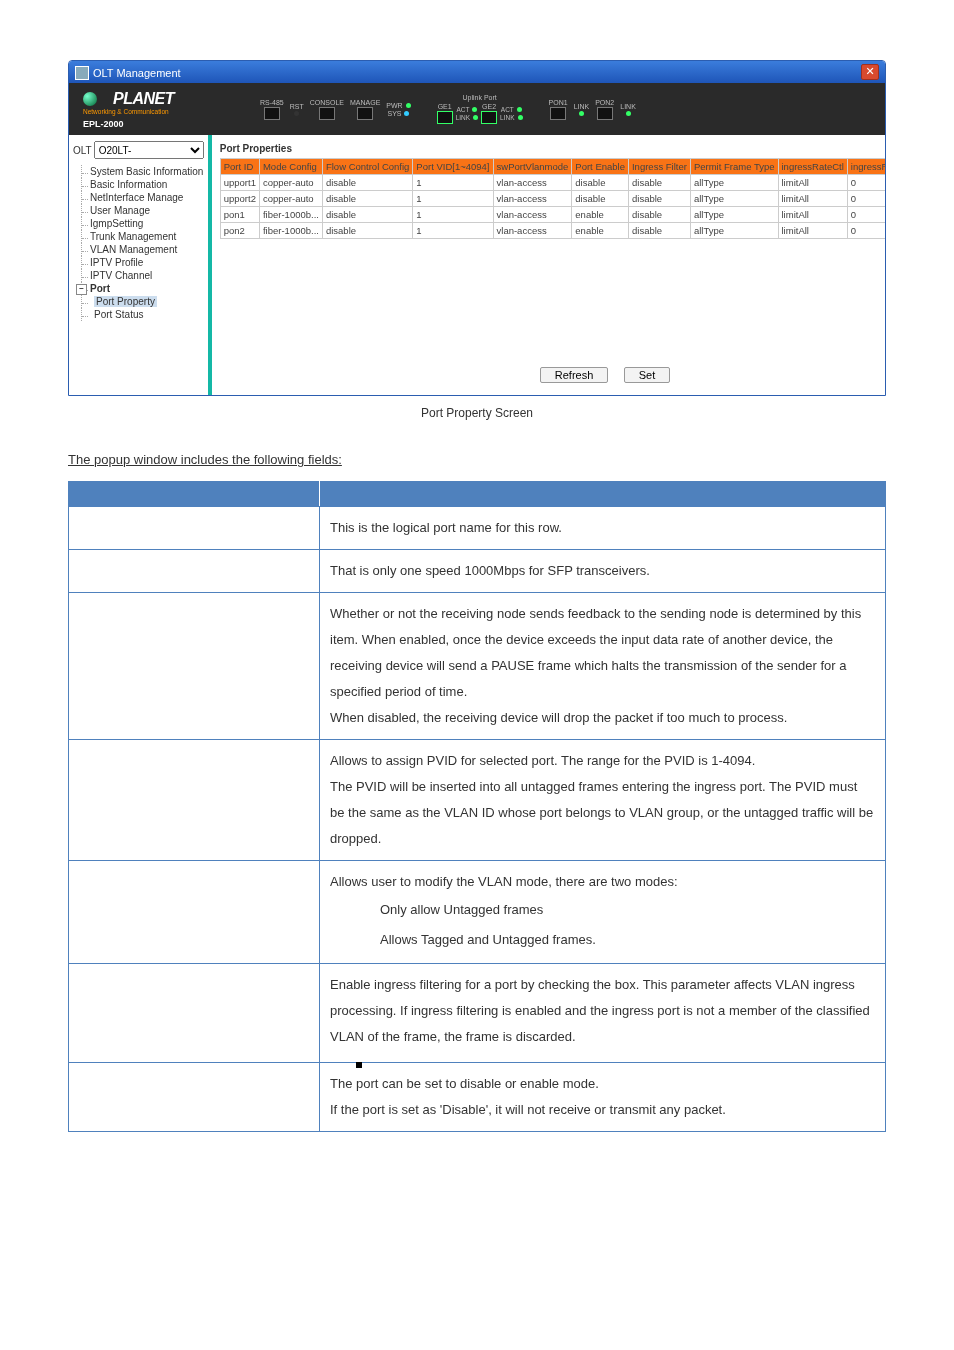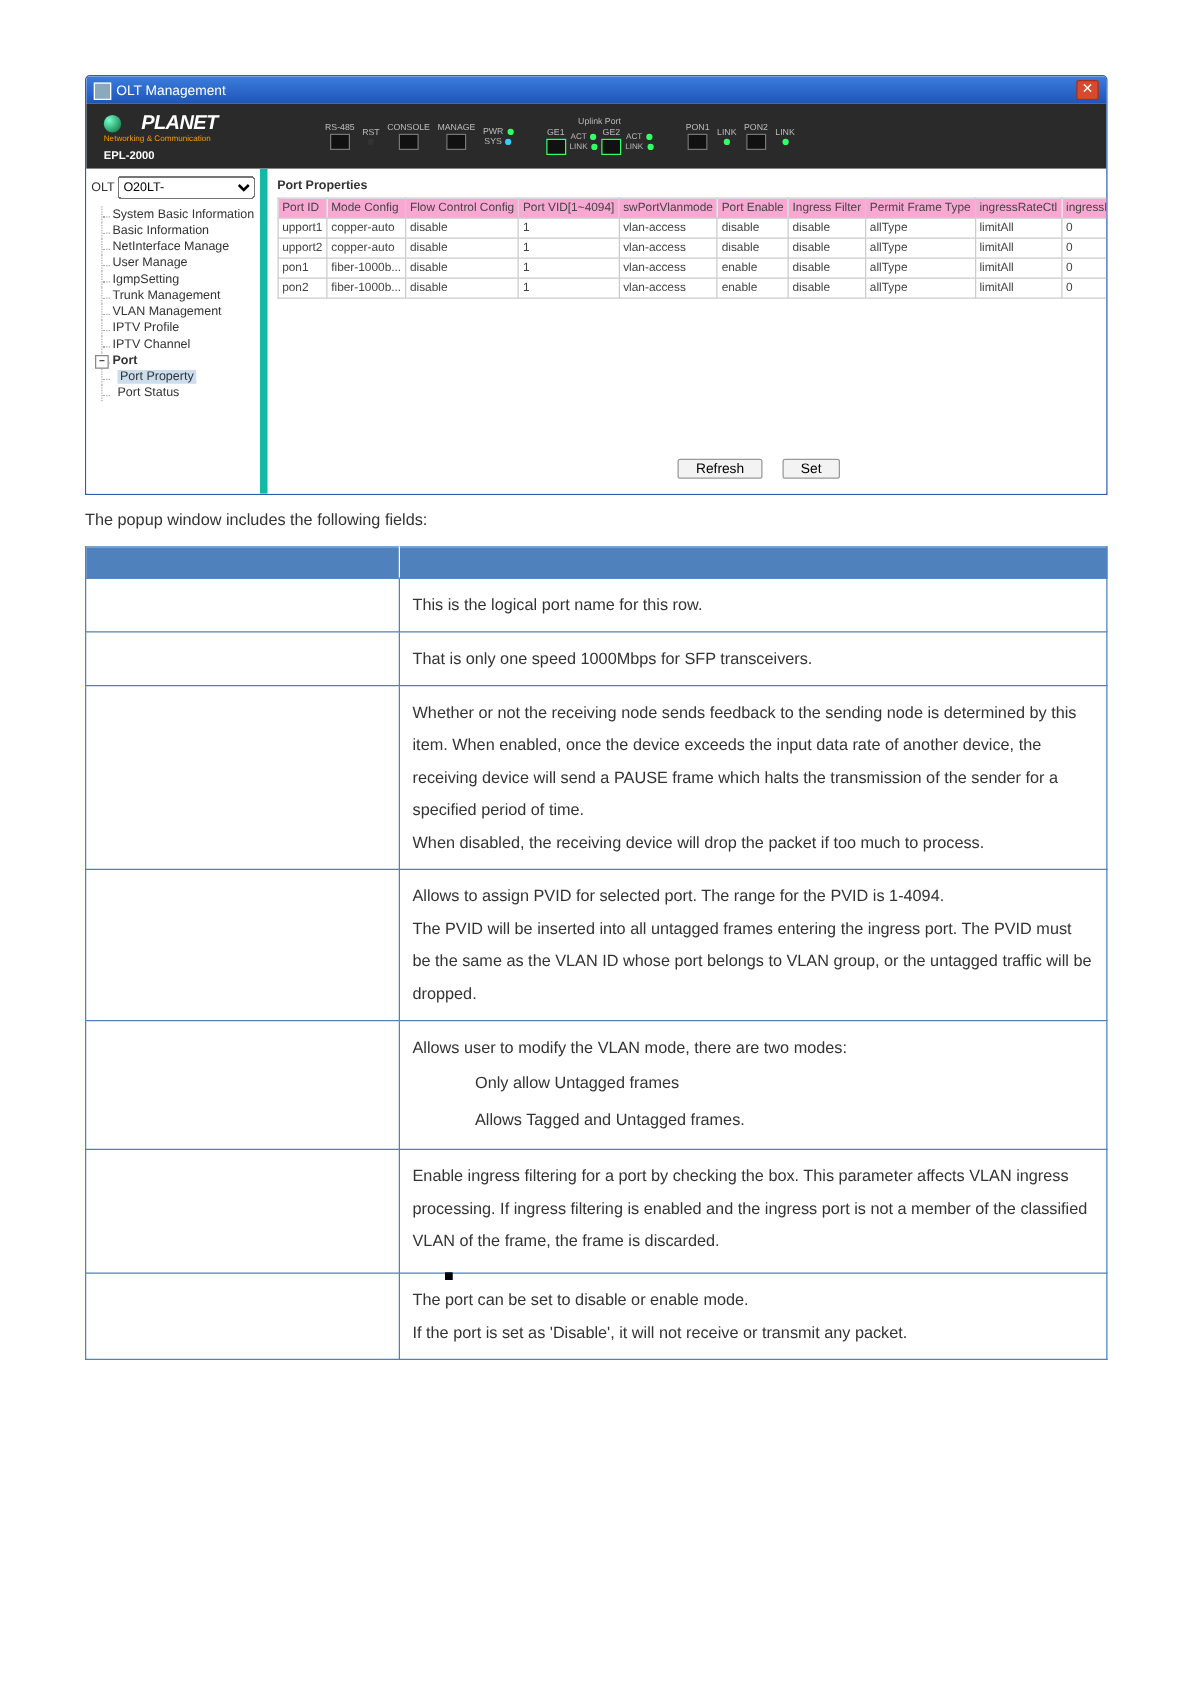--- a/index.html
+++ b/index.html
@@ -24,42 +24,42 @@
   .portbox { width: 14px; height: 11px; border: 1px solid #777; background: #111; }
   .portbox.lit { border-color: #3f6; }
   .led { width: 5px; height: 5px; border-radius: 50%; display: inline-block; }
   .led.g { background: #3f6; }
   .led.b { background: #3cf; }
   .led.o { background: #333; }
   .miniv { display:flex; flex-direction:column; gap:1px; font-size:7px; align-items:center;}
   .minivh { display:flex; align-items:center; gap:3px; }
 
   .mainrow { display: flex; background: #fff; }
-  .sidebar { width: 160px; border-right: 6px solid #14b8a6; padding: 4px; font-size: 10px; color: #333; }
+  .sidebar { width: 160px; border-right: 4px solid #14b8a6; padding: 4px; font-size: 10px; color: #333; }
   .oltsel { display:flex; align-items:center; gap:2px; padding: 2px 0 6px 0;}
   .oltsel select { font-size: 10px; width: 110px; height:18px; }
   .tree { list-style: none; margin: 0; padding: 0 0 0 6px; }
   .tree li { padding: 1px 0 1px 8px; border-left: 1px dotted #aaa; margin-left: 2px; position: relative; }
   .tree li::before { content:""; position:absolute; left:0; top:8px; width:6px; border-top:1px dotted #aaa;}
   .tree .sub { padding-left: 12px; }
   .tree .sel { background: #cde; padding: 0 2px; }
   .tree .exp { position:absolute; left:-6px; top:2px; width:9px; height:9px; border:1px solid #888; background:#fff; font-size:8px; line-height:8px; text-align:center; }
 
   .mainpane { flex: 1; padding: 6px 8px 10px 8px; }
   .panetitle { font-size: 10px; font-weight: bold; padding: 2px 0 4px 0; }
   .grid { border: 1px solid #bbb; border-collapse: collapse; width: 100%; font-size: 9.5px; color: #444; }
   .grid th, .grid td { border: 1px solid #ccc; padding: 2px 3px; text-align: left; vertical-align: top; white-space: nowrap; overflow: hidden; }
-  .grid th { background: #f9a8d4; font-weight: normal; }
+  .grid th { background: #f97316; font-weight: normal; }
   .gridspace { height: 120px; }
   .btnrow { text-align: center; padding: 8px 0 2px 0;}
   .btnrow button { font-size: 11px; padding: 1px 14px; margin: 0 6px; background: #f3f3f3; border: 1px solid #999; border-radius: 2px; cursor: pointer; }
 
   .caption { text-align: center; font-size: 12px; padding: 4px 0 26px 0; }
 
-  .intro { font-size: 13px; padding: 6px 0 14px 0; }
+  .intro { font-size: 13px; padding: 6px 0 14px 0; text-decoration: underline; }
 
   
   .desc { width: 100%; border-collapse: collapse; font-size: 13px; }
   .desc thead td { background: #4f81bd; height: 22px; border: 1px solid #4f81bd; }
   .desc thead td:first-child { border-right: 1px solid #fff; }
   .desc tbody td { border: 1px solid #4f81bd; padding: 8px 10px; line-height: 2.0; vertical-align: top; }
   .desc tbody td:first-child { width: 230px; }
   .bullets { padding-left: 26px; margin: 4px 0 0 0; }
   .bullets li { list-style: none; position: relative; padding-left: 14px; line-height: 1.9; }
   .bullets li::before { content:""; position:absolute; left:0; top:8px; width:6px; height:6px; background:#000;}
@@ -267,20 +267,21 @@
         </table>
         <div class="gridspace"></div>
         <div class="btnrow">
           <button>Refresh</button>
           <button>Set</button>
         </div>
       </div>
     </div>
   </div>
 
+  <div class="caption">Port Property Screen</div>
 
   <div class="intro">The popup window includes the following fields:</div>
 
   <table class="desc">
     <thead>
           <tr>
             <td></td>
             <td></td>
           </tr>
         </thead>

